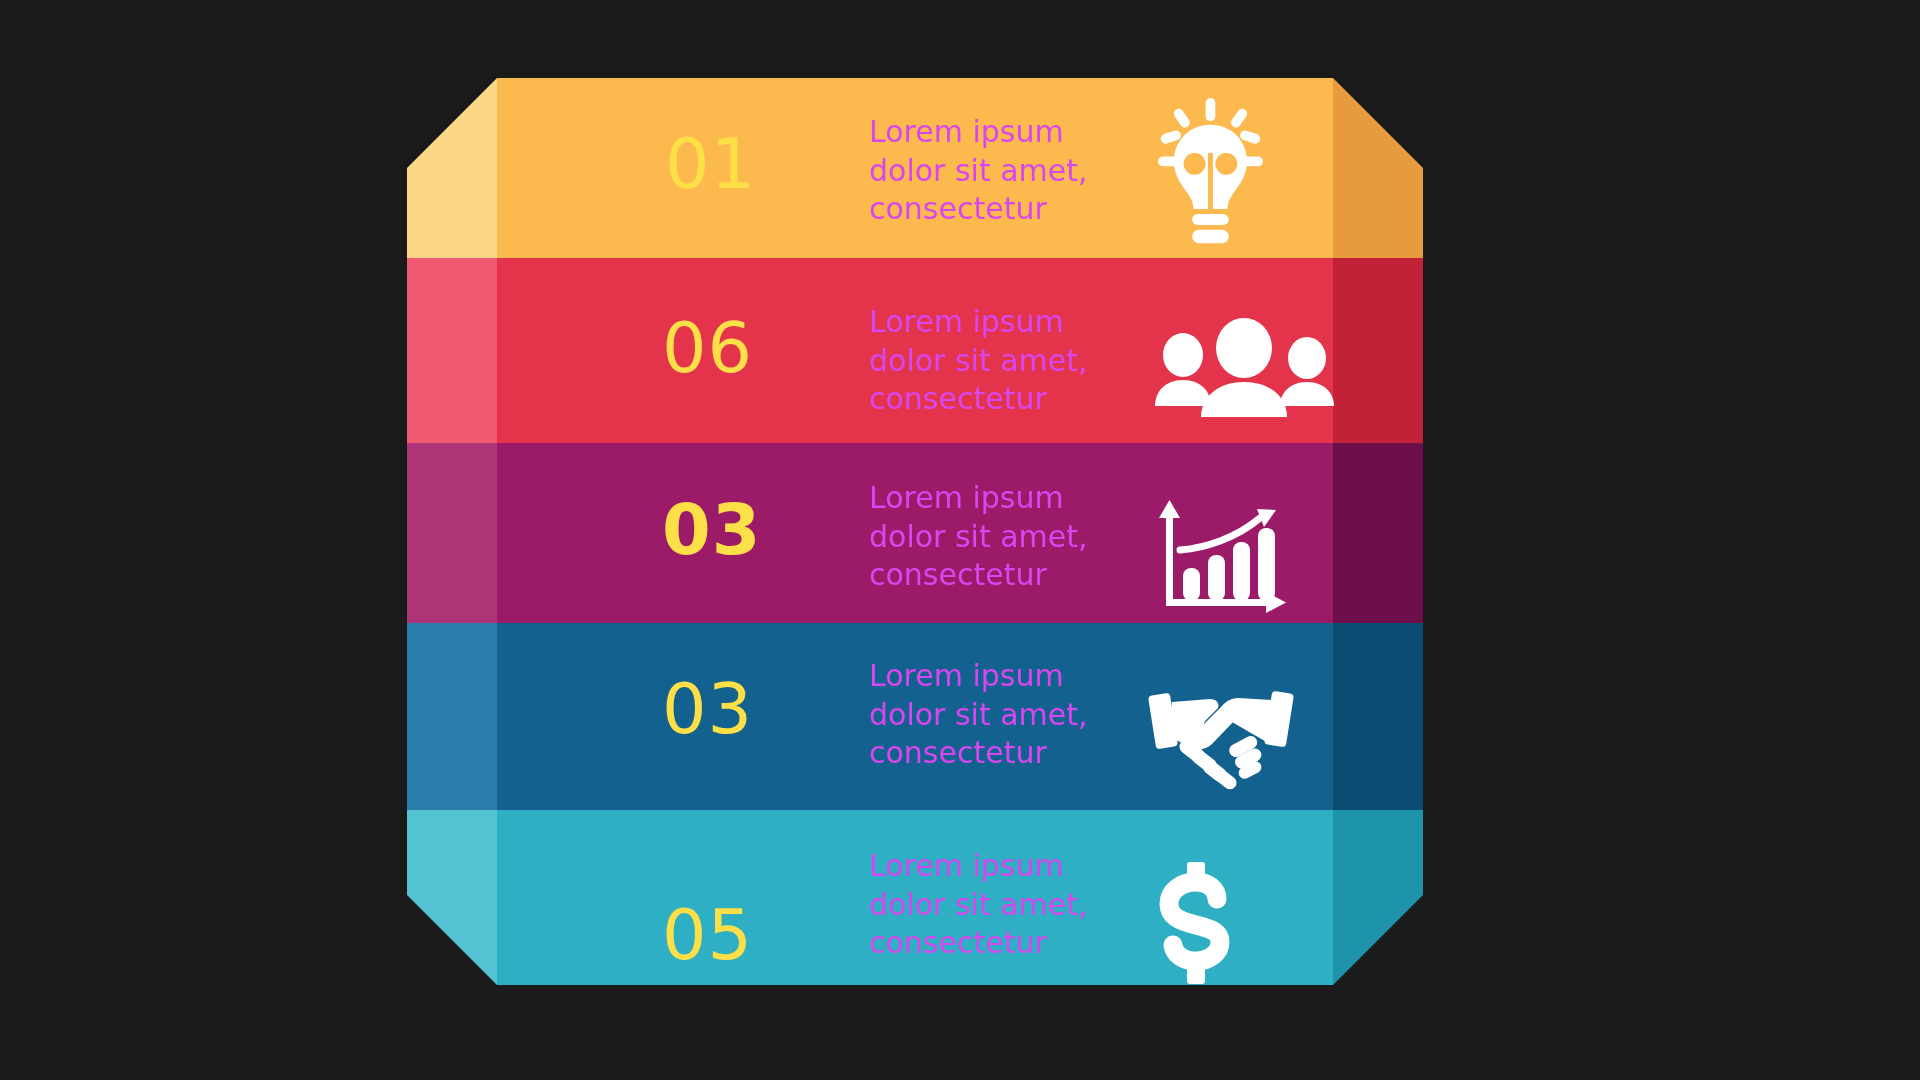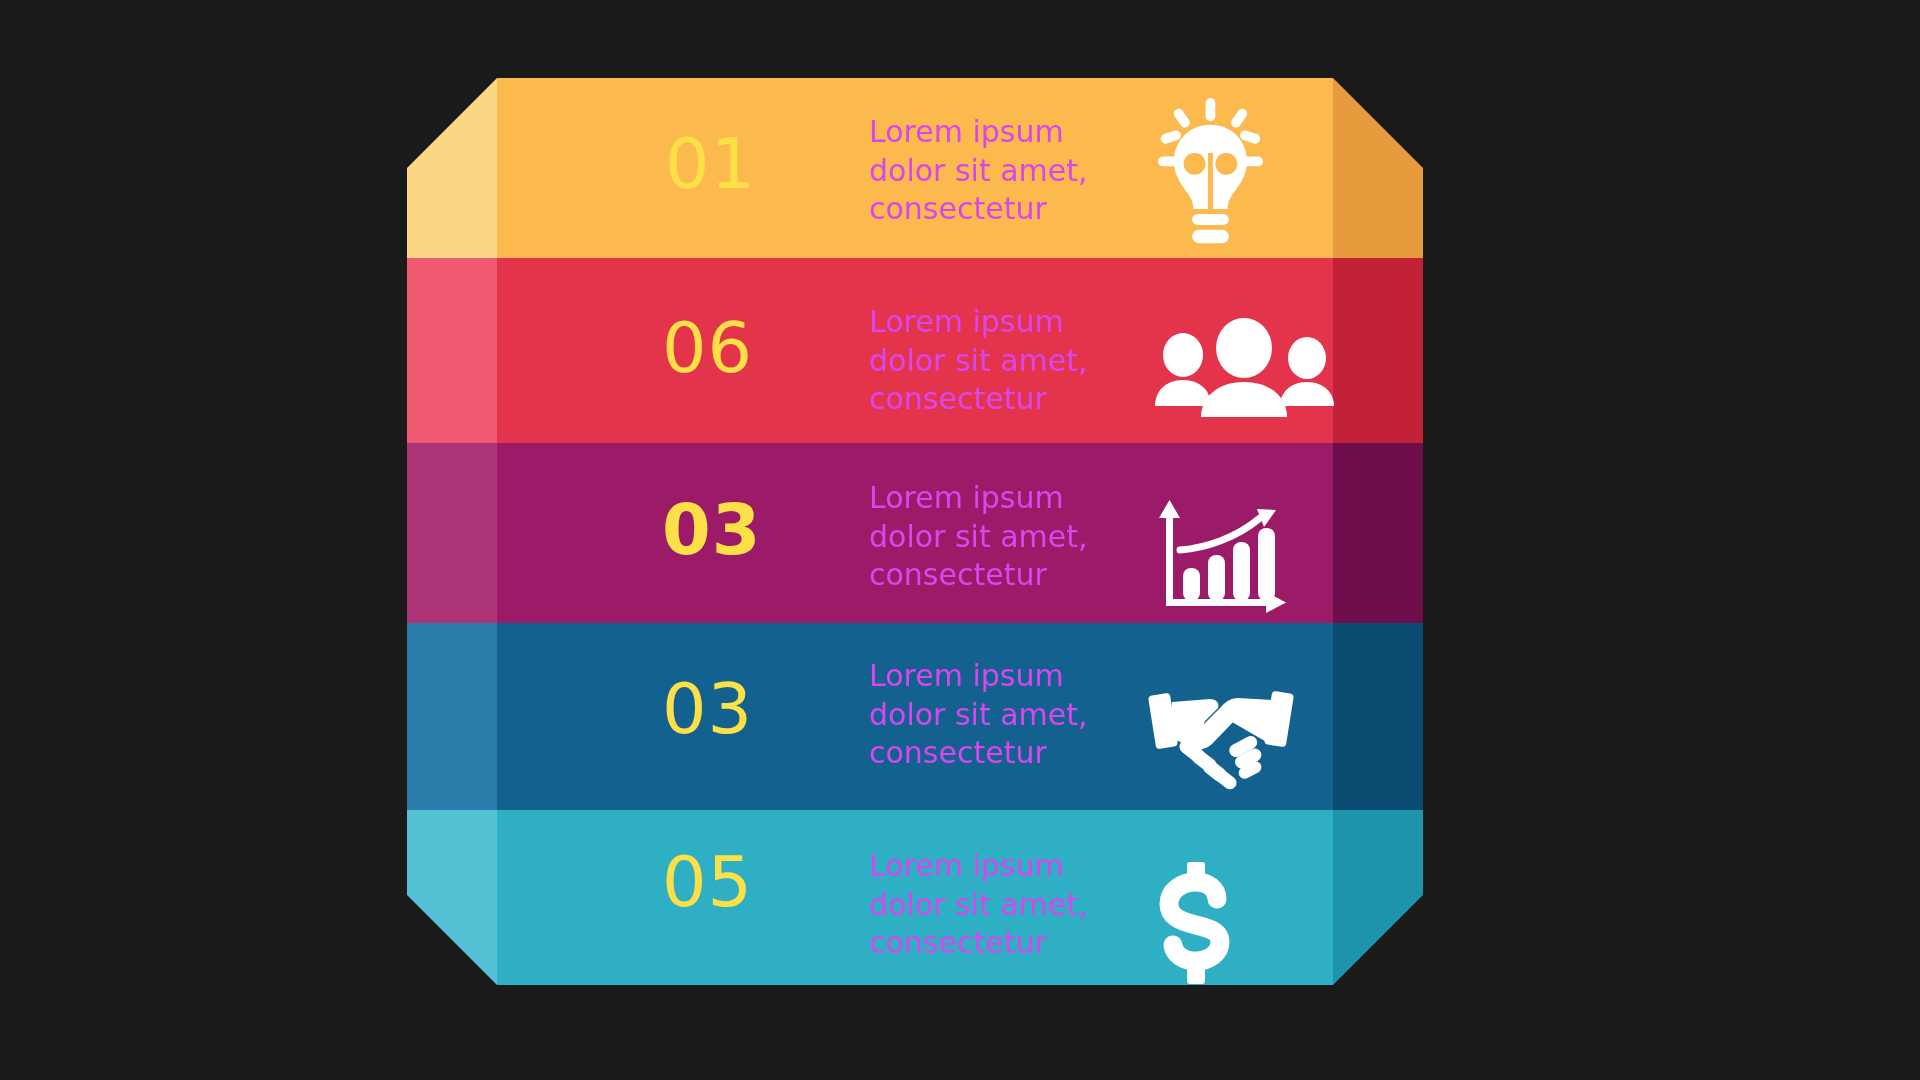--- a/index.html
+++ b/index.html
@@ -172,20 +172,20 @@
     <div class="num" style="left:662px; top:492px;font-weight:bold;">03</div>
     <div class="desc" style="left:869px; top:479px;">Lorem ipsum
 dolor sit amet,
 consectetur</div>
 
     <div class="num" style="left:662px; top:671px;">03</div>
     <div class="desc" style="left:869px; top:657px;">Lorem ipsum
 dolor sit amet,
 consectetur</div>
 
-    <div class="num" style="left:662px; top:844px;">05</div>
+    <div class="num" style="left:662px; top:897px;">05</div>
     <div class="desc" style="left:869px; top:847px;">Lorem ipsum
 dolor sit amet,
 consectetur</div>
 
   </div>
 
 </div>
 
 </body></html>

